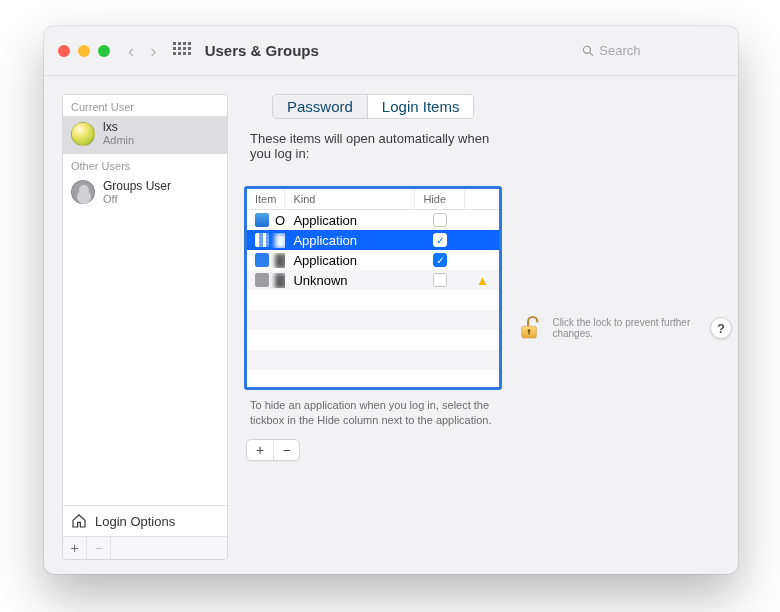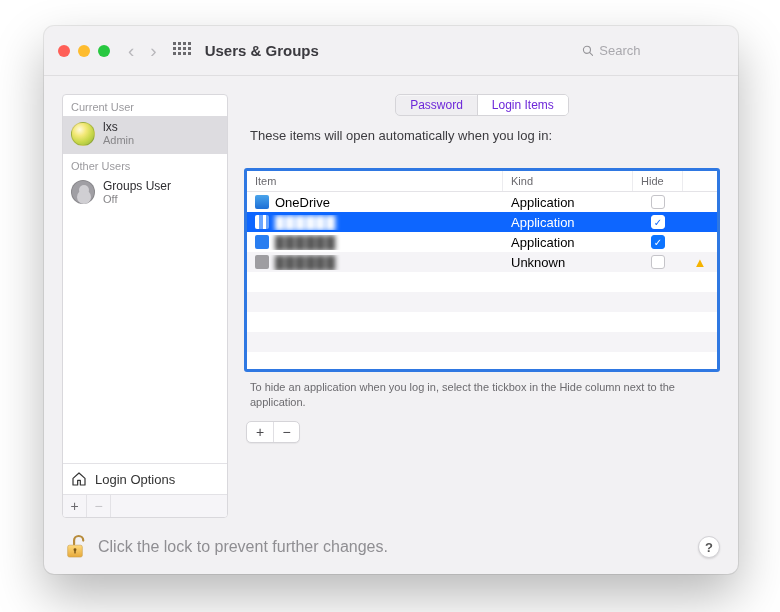--- a/index.html
+++ b/index.html
@@ -50,22 +50,22 @@
       padding: 4px 8px;
       width: 150px;
       color: #97969a;
       font-size: 13px;
     }
     .search input { border: none; background: transparent; outline: none; font-size: 13px; color: #555; width: 100%; }
     .search input::placeholder { color: #a9a8ad; }
     .body {
       flex: 1;
       display: flex;
-      flex-direction: column;
-      padding: 18px 18px 14px 18px;
+      flex-direction: row;
+      padding: 18px 6px 14px 18px;
       gap: 14px;
     }
     .main-row { flex: 1; display: flex; gap: 16px; min-height: 0; }
     .sidebar {
       width: 166px;
       background: #fff;
       border: 1px solid #d9d8dc;
       border-radius: 4px;
       display: flex;
       flex-direction: column;
@@ -115,22 +115,22 @@
     .seg {
       display: flex;
       border: 1px solid #d5d4d8;
       border-radius: 5px;
       overflow: hidden;
       background: #efeef1;
       box-shadow: inset 0 1px 0 rgba(255,255,255,0.5);
     }
     .seg-btn {
       padding: 3px 14px;
-      font-size: 12px;
-      color: #6d28d9;
+      font-size: 15px;
+      color: #0c4a6e;
       border-right: 1px solid #d5d4d8;
     }
     .seg-btn:last-child { border-right: none; text-align: center; }
     .seg-btn.active { background: #fff; }
     .intro { font-size: 13px; color: #3c3b3f; margin-bottom: 25px; padding-left: 6px; }
     .table-wrap {
       border: 3px solid #2f78e2;
       border-radius: 3px;
       flex: 0 0 auto;
       height: 204px;
@@ -191,21 +191,21 @@
       display: flex; align-items: center; justify-content: center;
       font-size: 14px; color: #4a494d;
     }
     .pm-btn + .pm-btn { border-left: 1px solid #e0dfe3; }
     .footer {
       display: flex; align-items: center; gap: 10px;
       padding-top: 2px;
     }
     .lock { width: 26px; height: 26px; display:flex; align-items:center; justify-content:center; }
     .lock svg { width: 22px; height: 26px; }
-    .footer-text { font-size: 16px; color: #8f8e92; flex: 1; }
+    .footer-text { font-size: 10px; color: #8f8e92; flex: 1; }
     .help-btn {
       width: 22px; height: 22px; border-radius: 50%;
       border: 1px solid #d2d1d5; background: #fff;
       box-shadow: 0 1px 2px rgba(0,0,0,0.12);
       display: flex; align-items: center; justify-content: center;
       font-size: 13px; color: #555; font-weight: 600;
     }
   </style>
 </head>
 <body>

